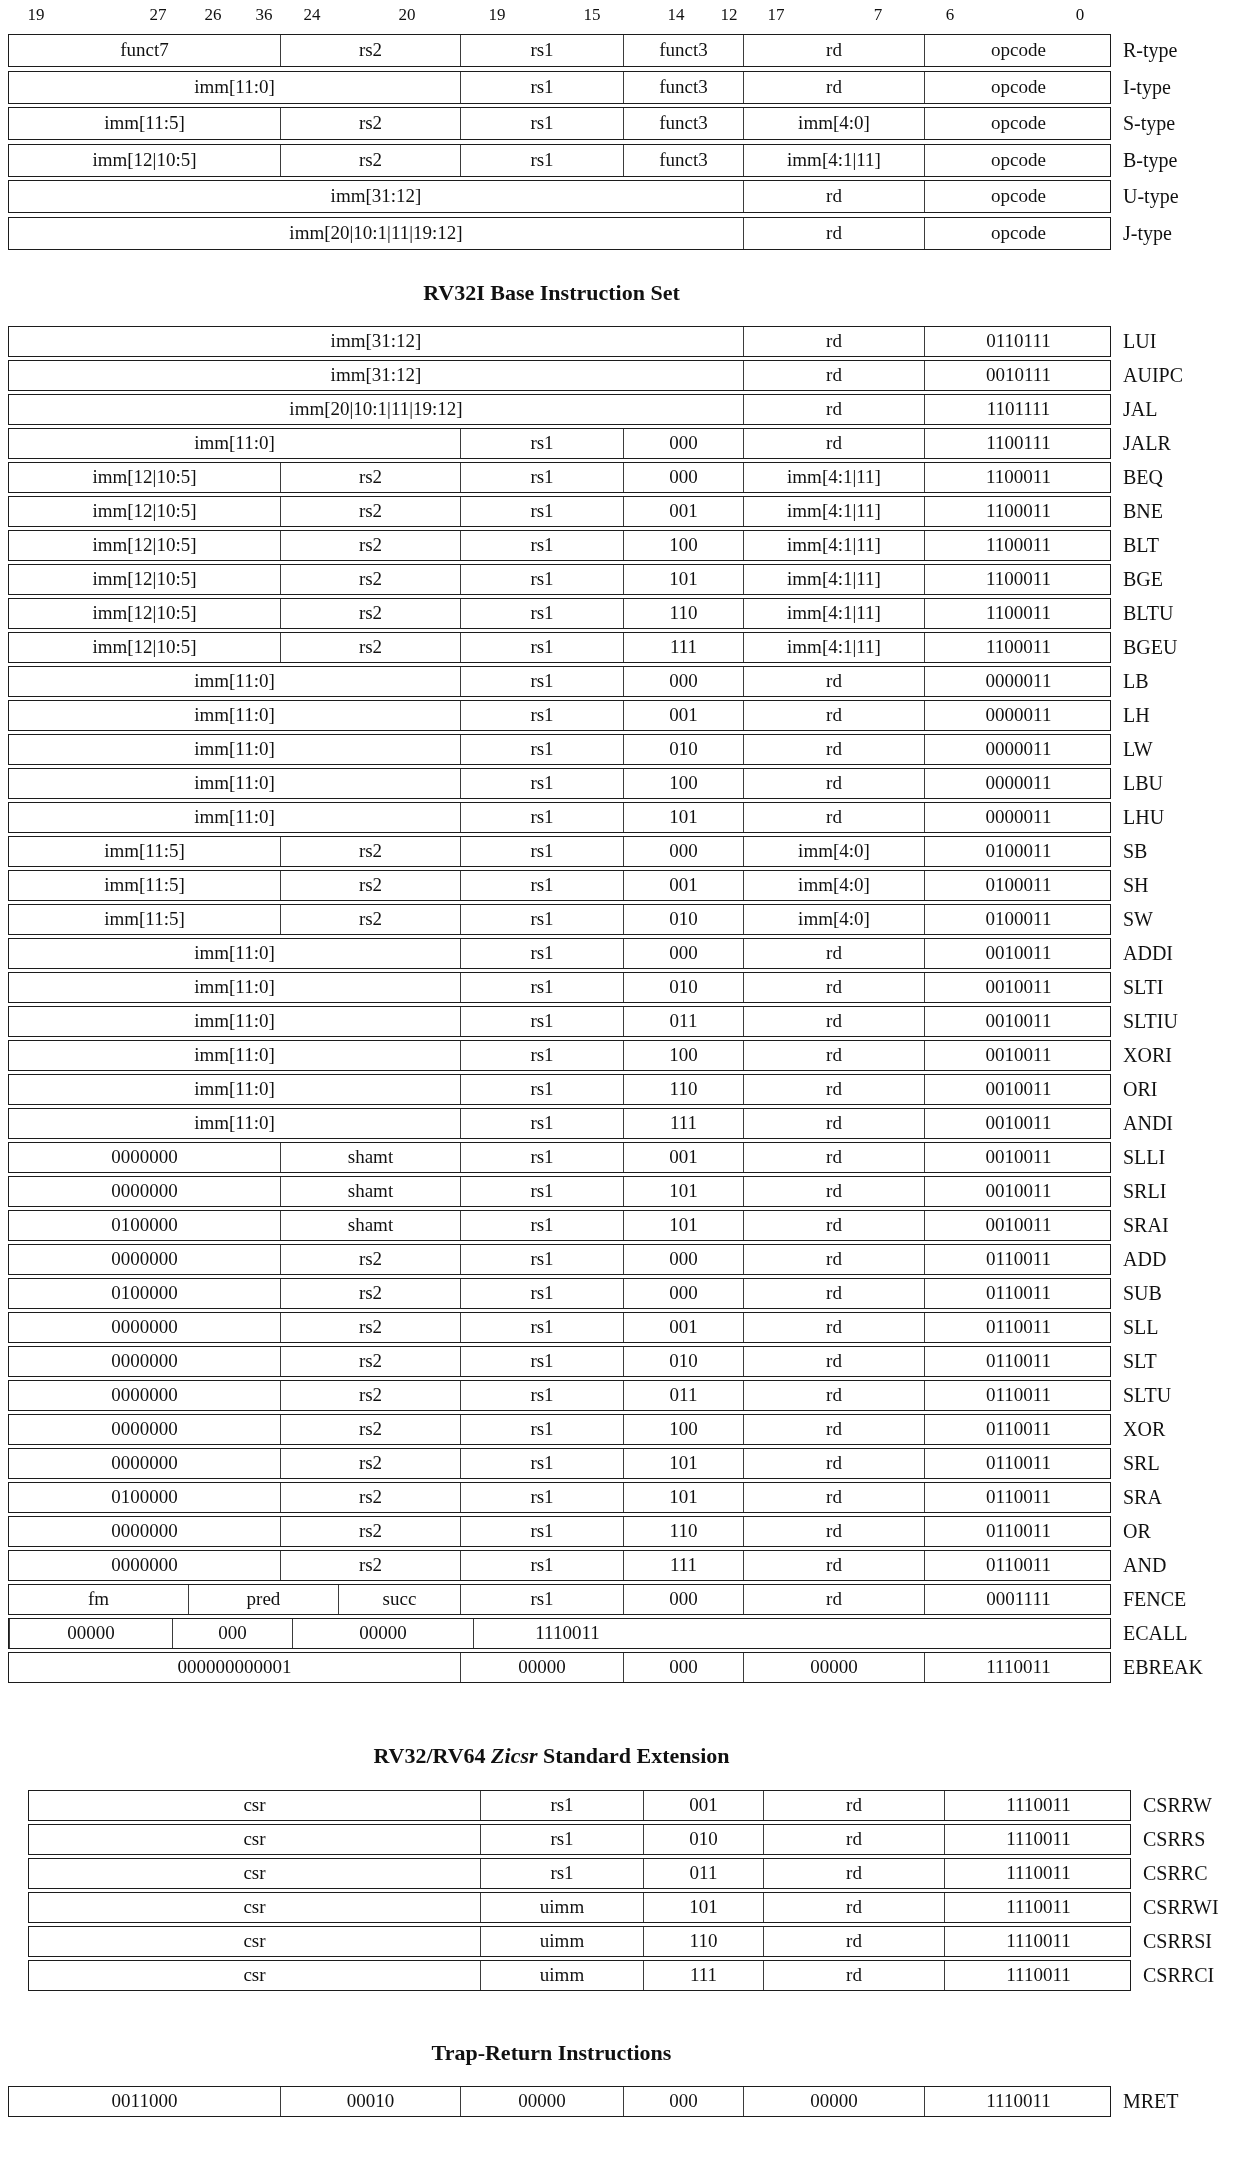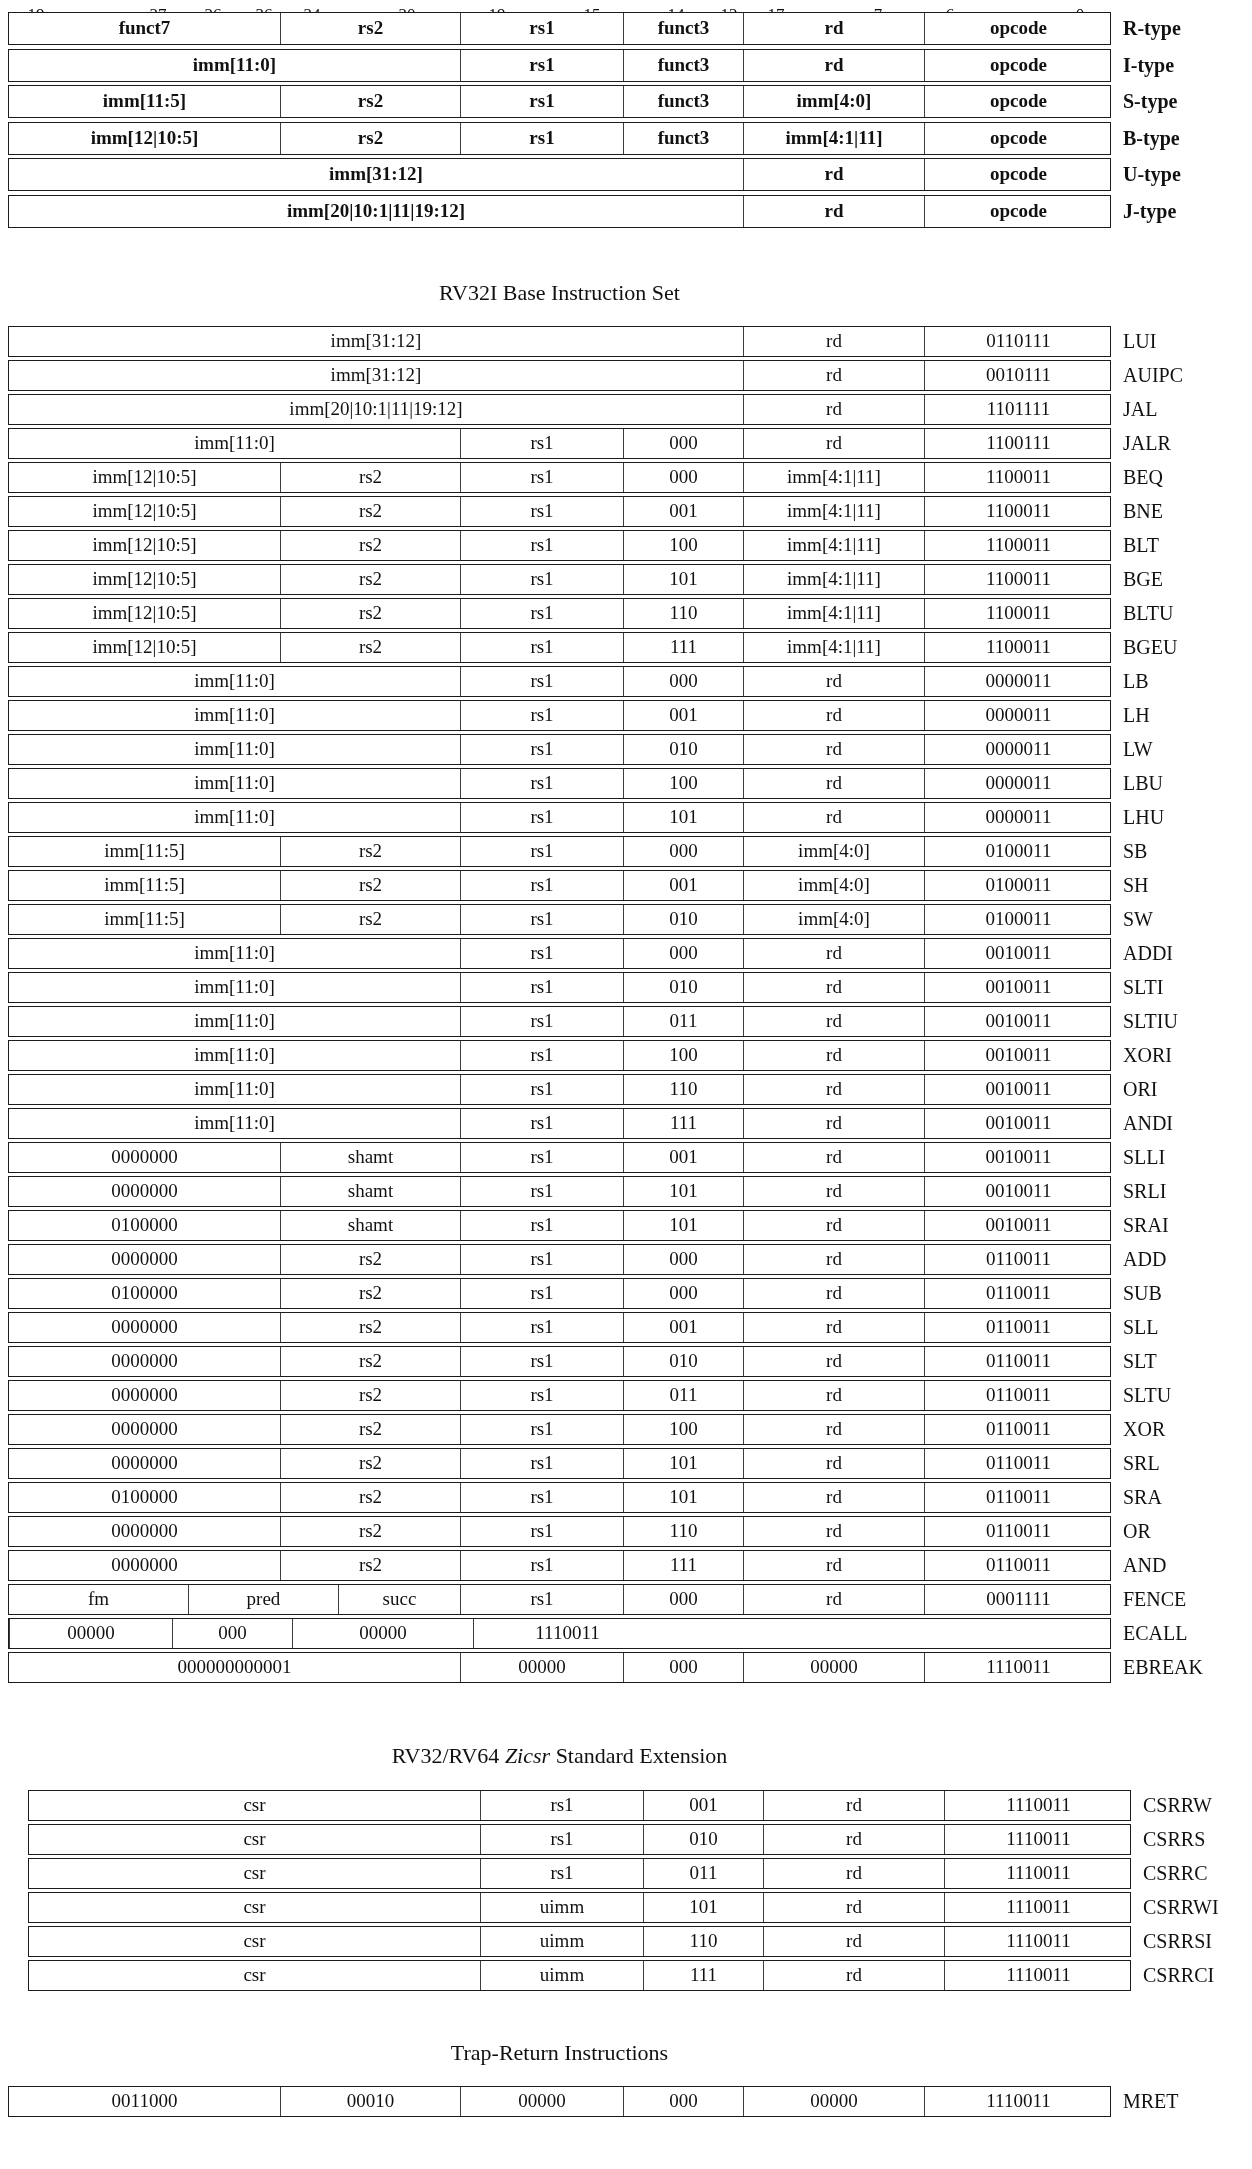--- a/index.html
+++ b/index.html
@@ -32,26 +32,26 @@
     position:absolute;left:1114px;top:0;width:140px;
     font-size:20px;text-align:left;white-space:nowrap;line-height:inherit;
   }
   
   .w-f7{width:271px}.w-rs2{width:180px}.w-rs1{width:163px}.w-f3{width:120px}
   .w-rd{width:181px}.w-opc{width:188px}
   .w-i12{width:451px}.w-i20{width:734px}
   .w-fm{width:179px}.w-pred{width:150px}.w-succ{width:122px}
   
   .sec-header{
-    position:absolute;left:8px;width:1103px;text-align:center;
-    font-size:22px;font-weight:normal;white-space:nowrap;
+    position:absolute;left:0;width:1103px;text-align:center;
+    font-size:22px;font-weight:bold;white-space:nowrap;
   }
   .sec-header .it{font-style:italic;}
   
-  #format-table{top:12px;font-weight:bold;}
+  #format-table{top:34px;}
   #rv32i-header{top:280px;}
   #rv32i-table{top:326px;}
   #zicsr-header{top:1743px;}
   #zicsr-table{top:1790px;padding-left:20px;}
   #trap-header{top:2040px;}
   #trap-table{top:2086px;}
 </style>
 </head>
 <body>
 

